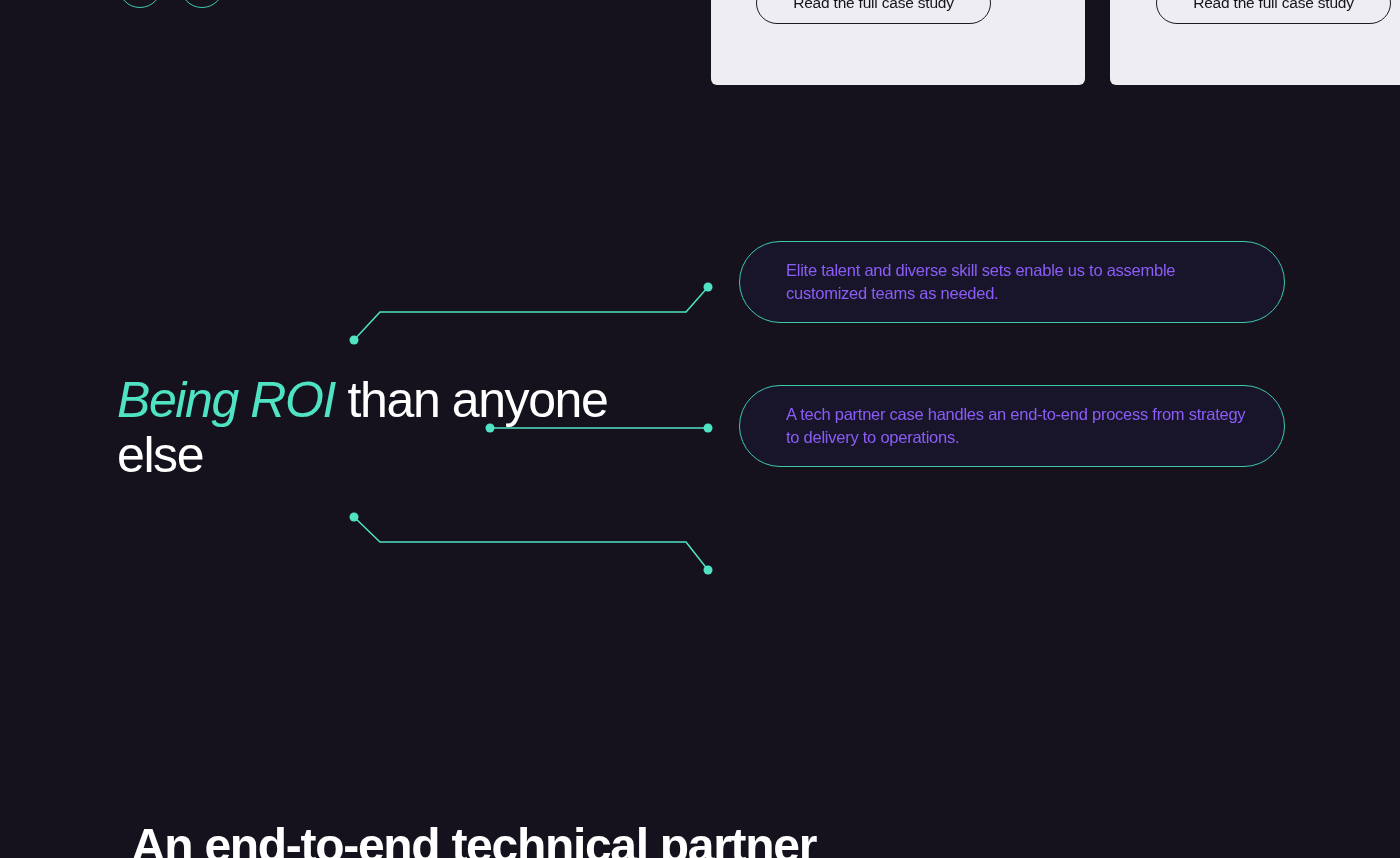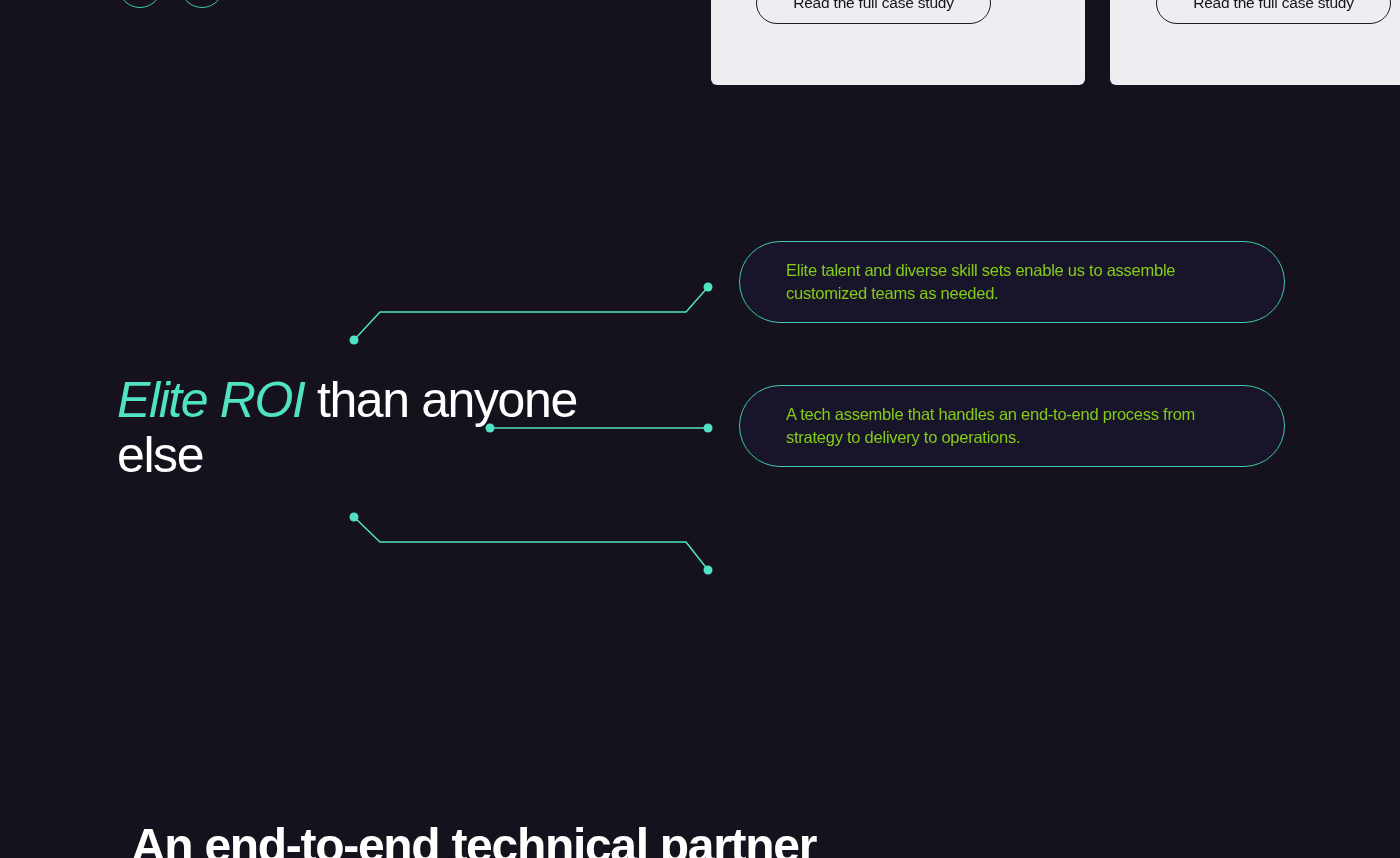--- a/index.html
+++ b/index.html
@@ -82,21 +82,21 @@
     width:546px;
     height:82px;
     border:1.2px solid #3ec9ad;
     border-radius:42px;
     background:#18152a;
     display:flex;
     align-items:center;
   }
   .pill-text {
     padding:0 34px 0 46px;
-    color:#84cc16;
+    color:#8b5cf6;
     font-size:16.5px;
     line-height:23px;
     letter-spacing:-0.25px;
   }
   #pill-1 { top:241px; }
   #pill-2 { top:385px; }
   #pill-3 { top:536px; }
 
   
   #section-heading {
@@ -121,21 +121,21 @@
   <div class="case-card" id="case-card-2">
     <div class="case-btn">Read the full case study</div>
   </div>
 
   <div class="carousel-nav">
     <div class="carousel-btn"></div>
     <div class="carousel-btn"></div>
   </div>
 
   <h2 id="headline">
-    <span class="accent">Elite ROI</span><span> than anyone else</span>
+    <span class="accent">Being ROI</span><span> than anyone else</span>
   </h2>
 
   <svg id="connectors" viewBox="0 0 1400 858" fill="none" xmlns="http://www.w3.org/2000/svg">
 
     <path d="M 354 340 L 380 312 L 686 312 L 708 287" stroke="#4fe3c3" stroke-width="1.5" fill="none" stroke-linecap="round" stroke-linejoin="round"></path>
     <circle cx="354" cy="340" r="4.5" fill="#4fe3c3"></circle>
     <circle cx="708" cy="287" r="4.5" fill="#4fe3c3"></circle>
 
     <path d="M 490 428 L 708 428" stroke="#4fe3c3" stroke-width="1.5" fill="none" stroke-linecap="round"></path>
     <circle cx="490" cy="428" r="4.5" fill="#4fe3c3"></circle>
@@ -143,18 +143,18 @@
 
     <path d="M 354 517 L 380 542 L 686 542 L 708 570" stroke="#4fe3c3" stroke-width="1.5" fill="none" stroke-linecap="round" stroke-linejoin="round"></path>
     <circle cx="354" cy="517" r="4.5" fill="#4fe3c3"></circle>
     <circle cx="708" cy="570" r="4.5" fill="#4fe3c3"></circle>
   </svg>
 
   <div class="pill" id="pill-1">
     <div class="pill-text">Elite talent and diverse skill sets enable us to assemble customized teams as needed.</div>
   </div>
   <div class="pill" id="pill-2">
-    <div class="pill-text">A tech assemble that handles an end-to-end process from strategy to delivery to operations.</div>
+    <div class="pill-text">A tech partner case handles an end-to-end process from strategy to delivery to operations.</div>
   </div>
 
   <h2 id="section-heading">An end-to-end technical partner</h2>
 
 </div>
 
 </body></html>

